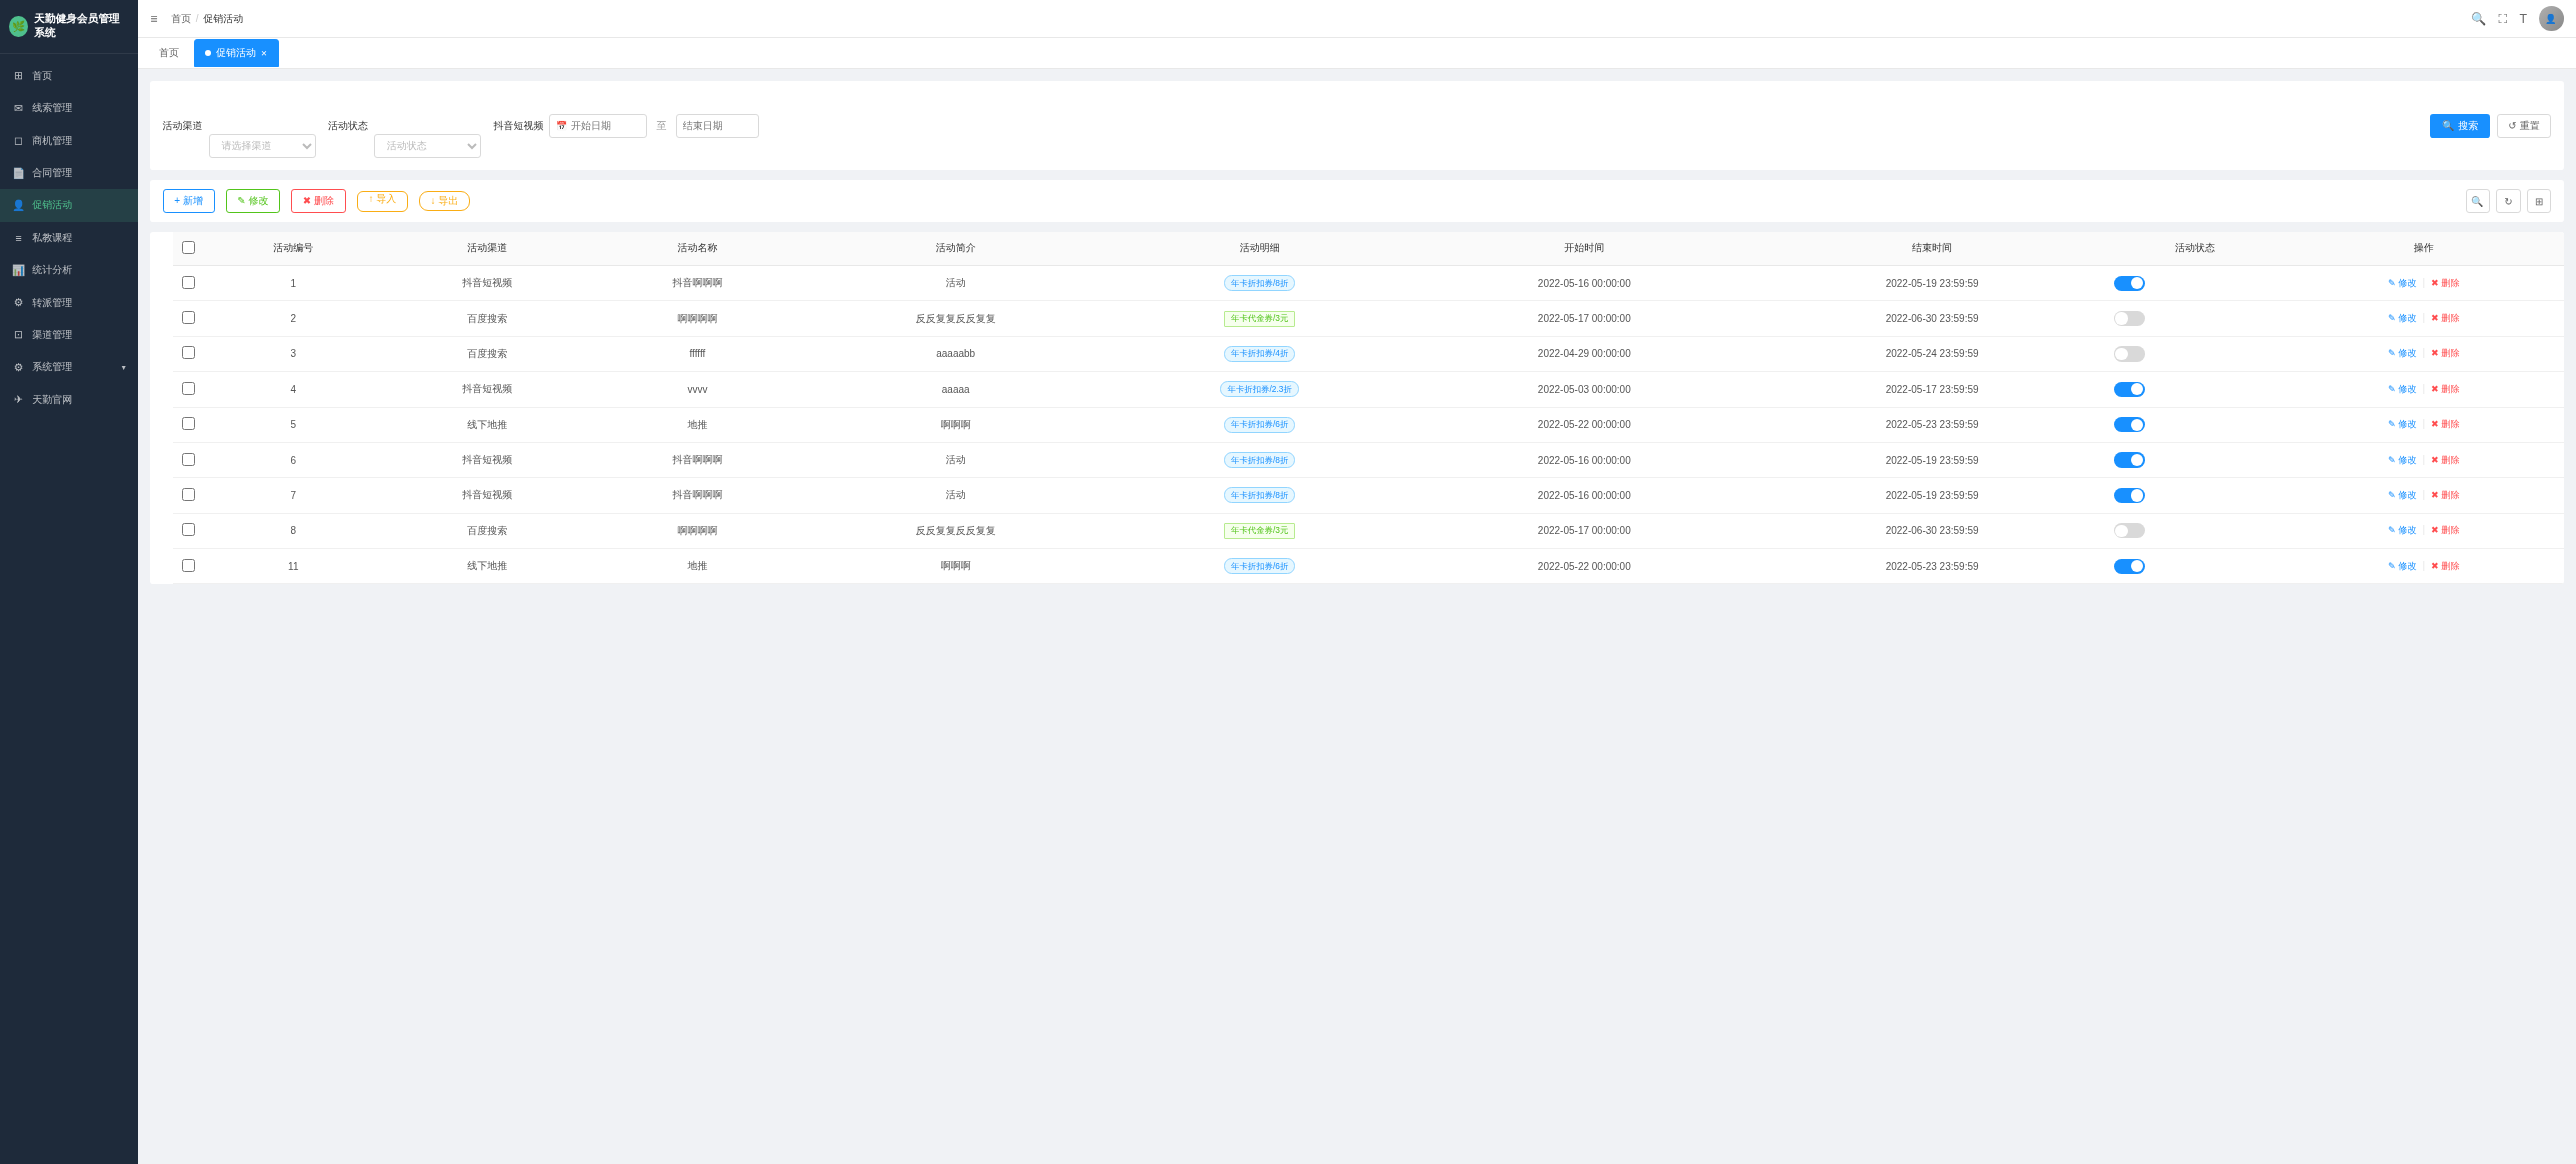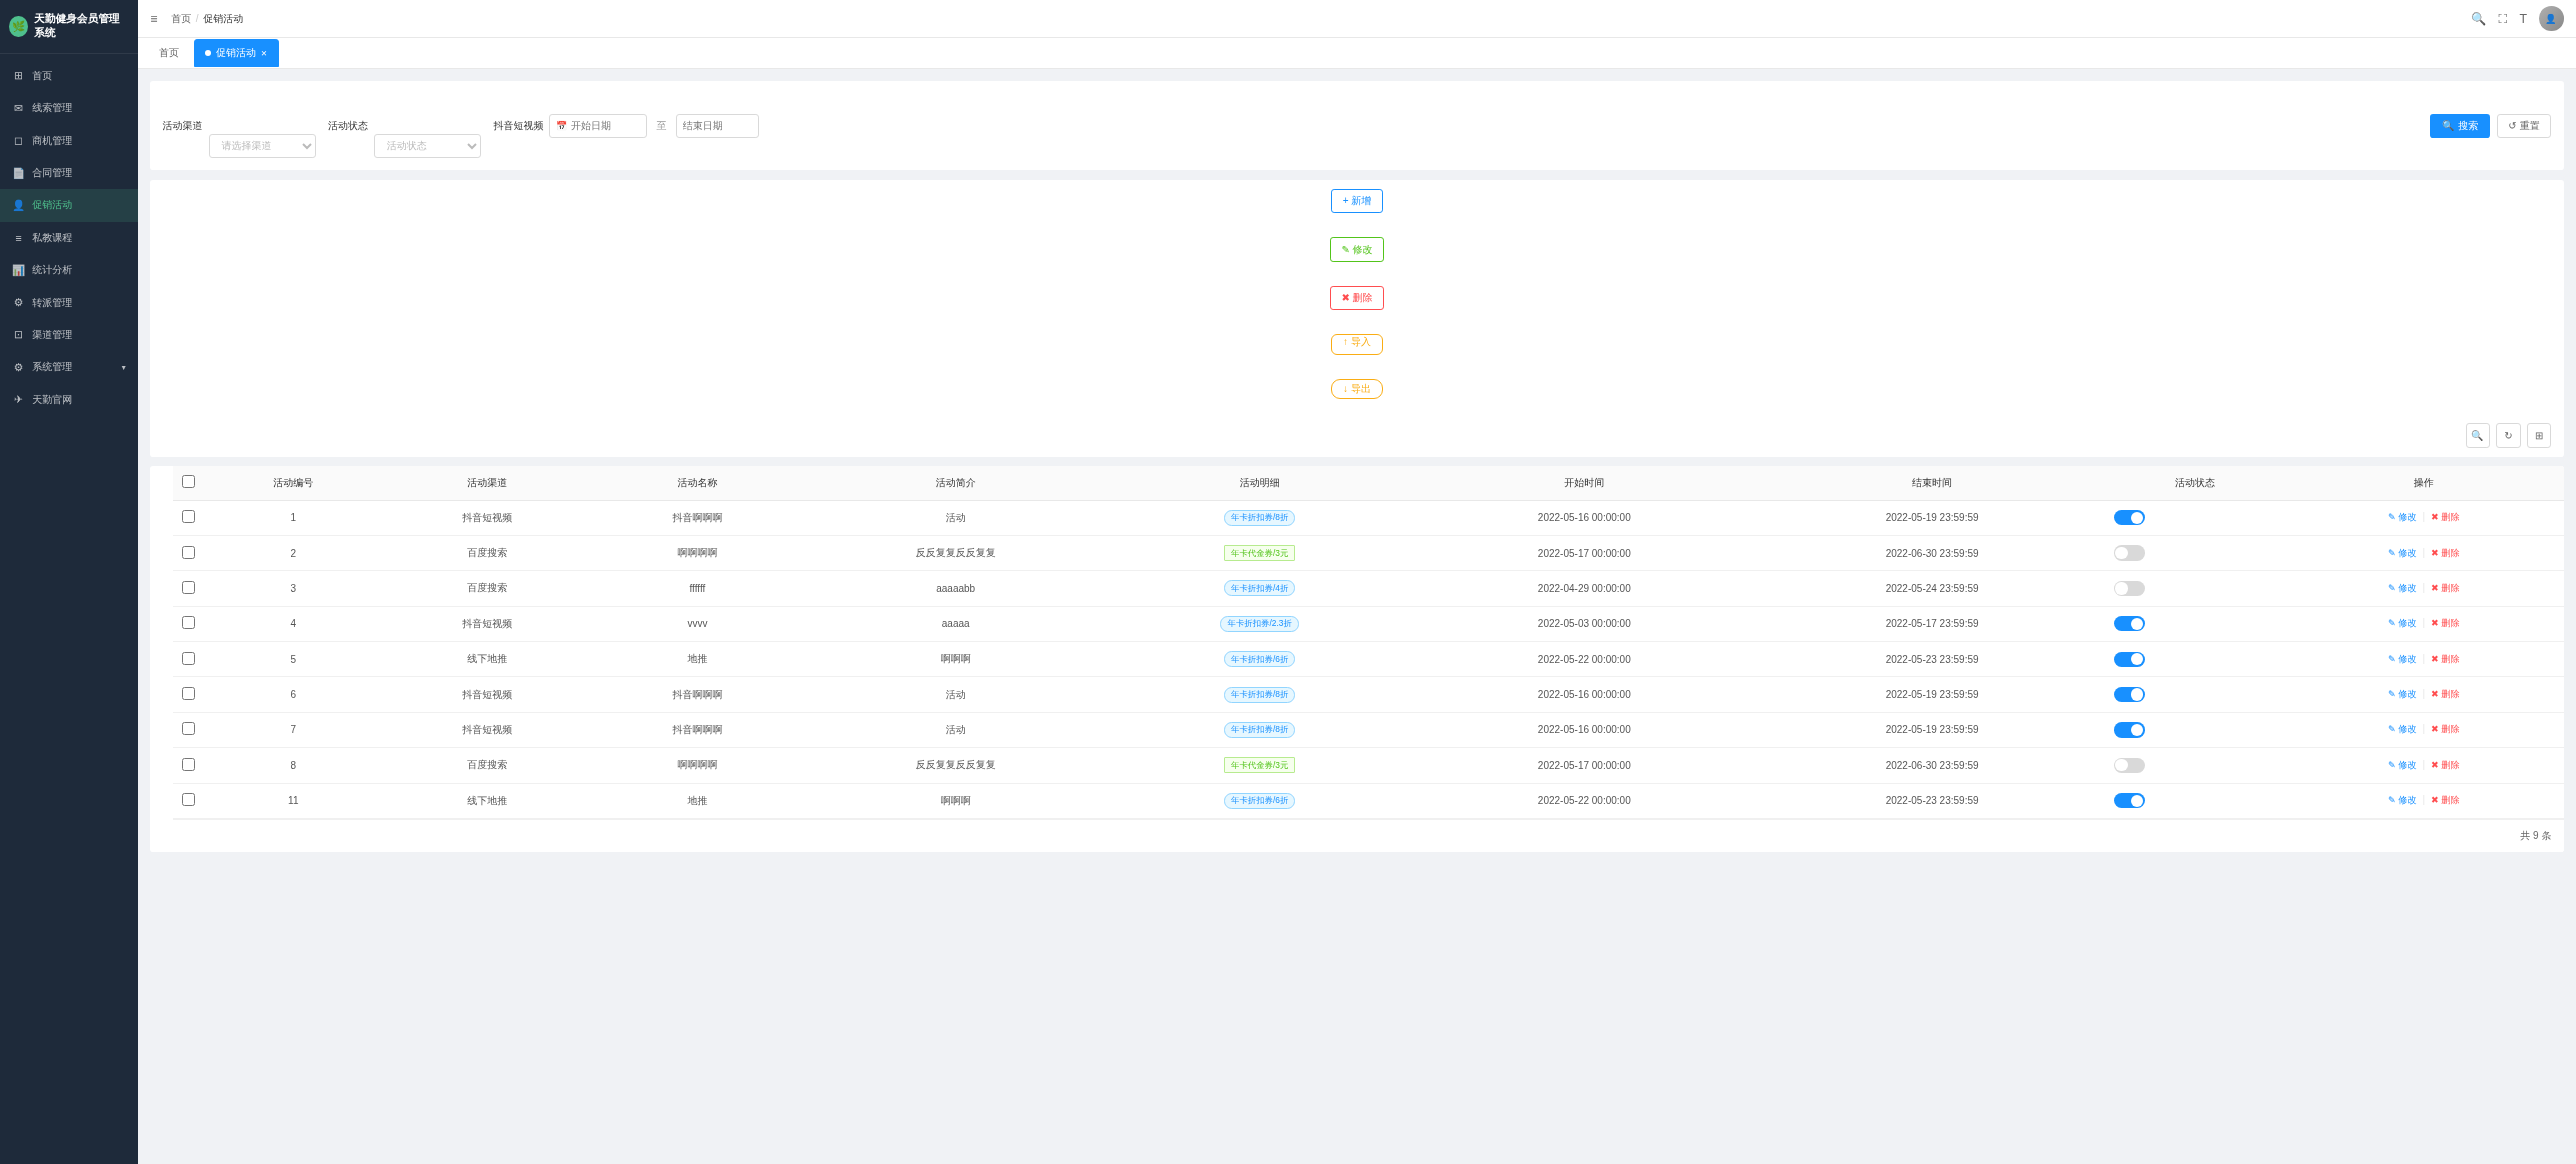--- a/index.html
+++ b/index.html
@@ -150,23 +150,22 @@
       cursor: pointer; font-size: 10px;
       display: flex; align-items: center; gap: 3.1px;
     }
     .filter-actions { margin-left: auto; display: flex; gap: 6.1px; }
 
     
     .action-bar {
       background: #fff;
       border-radius: 3.1px;
       padding: 9.2px 12.3px;
-      display: flex; align-items: center; gap: 24px;
+      display: flex; align-items: center; gap: 11px;
       margin-bottom: 9.2px;
-      flex-direction: column;
     }
     .btn-add {
       height: 24.5px; padding: 0 10.7px;
       background: #fff; color: #1890ff;
       border: 0.8px solid #1890ff; border-radius: 3.1px;
       cursor: pointer; font-size: 10px;
       display: flex; align-items: center; gap: 3.1px;
     }
     .btn-edit {
       height: 24.5px; padding: 0 10.7px;
@@ -647,20 +646,17 @@
                 <div class="toggle-on"></div>
               </td>
     <td>
       <span class="op-link">✎ 修改</span>
       <span class="op-sep">|</span>
       <span class="op-link-red">✖ 删除</span>
     </td>
   </tr>
           </tbody>
       </table>
-      <div class="pagination">
-        <span>共 9 条</span>
-      </div>
     </div>
 
   </div>
 </div>
 
 
 </body></html>

